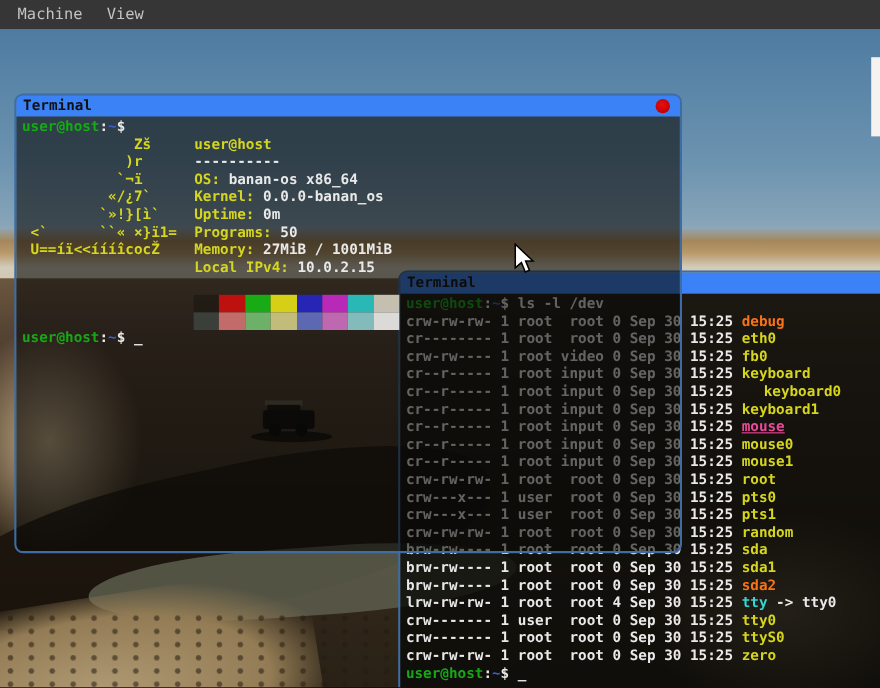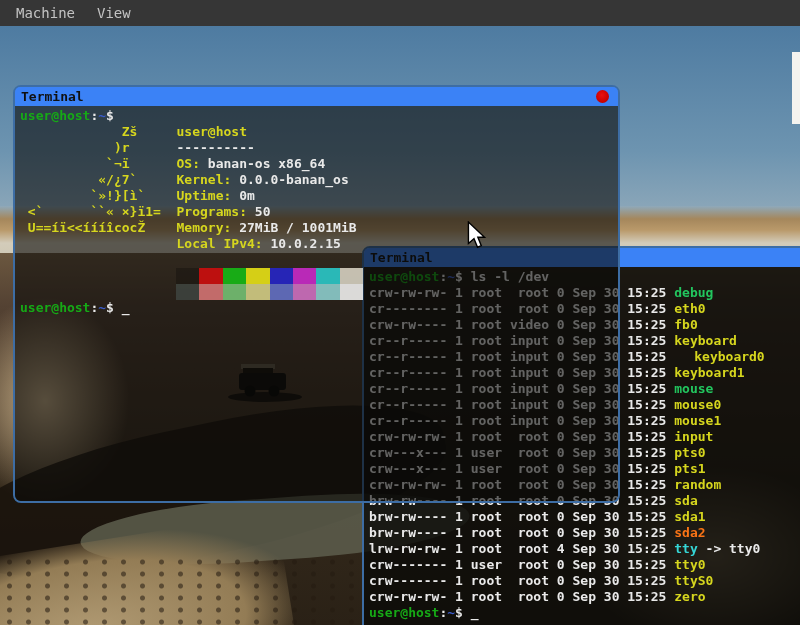--- a/index.html
+++ b/index.html
@@ -95,39 +95,39 @@
 
   <div class="term" id="term2">
     <div class="titlebar">
       <span>Terminal</span>
       
     </div>
     <div class="tcontent">
       <div class="line"><span class="gr">user@host</span><span class="wh">:</span><span class="bl">~</span><span class="wh">$ </span><span class="wh">ls -l /dev</span></div>
       <div>
 
-          <div class="line"><span class="wh">crw-rw-rw- 1 root  root 0 Sep 30 15:25 </span><span style="color: #22c55e; text-align: center;">debug</span><span class="wh"></span></div>
+          <div class="line"><span class="wh">crw-rw-rw- 1 root  root 0 Sep 30 15:25 </span><span style="color: #f97316; text-align: center;">debug</span><span class="wh"></span></div>
 
           <div class="line"><span class="wh">cr-------- 1 root  root 0 Sep 30 15:25 </span><span style="color: rgb(214, 214, 30);">eth0</span><span class="wh"></span></div>
 
           <div class="line"><span class="wh">crw-rw---- 1 root video 0 Sep 30 15:25 </span><span style="color: rgb(214, 214, 30);">fb0</span><span class="wh"></span></div>
 
           <div class="line"><span class="wh">cr--r----- 1 root input 0 Sep 30 15:25 </span><span style="color: rgb(214, 214, 30);">keyboard</span><span class="wh"></span></div>
 
           <div class="line"><span class="wh">cr--r----- 1 root input 0 Sep 30 15:25 </span><span style="color: rgb(214, 214, 30); margin-left: 20px;">keyboard0</span><span class="wh"></span></div>
 
           <div class="line"><span class="wh">cr--r----- 1 root input 0 Sep 30 15:25 </span><span style="color: rgb(214, 214, 30);">keyboard1</span><span class="wh"></span></div>
 
-          <div class="line"><span class="wh">cr--r----- 1 root input 0 Sep 30 15:25 </span><span style="color: #22c55e;">mouse</span><span class="wh"></span></div>
+          <div class="line"><span class="wh">cr--r----- 1 root input 0 Sep 30 15:25 </span><span style="color: #ec4899; text-decoration: underline;">mouse</span><span class="wh"></span></div>
 
           <div class="line"><span class="wh">cr--r----- 1 root input 0 Sep 30 15:25 </span><span style="color: rgb(214, 214, 30);">mouse0</span><span class="wh"></span></div>
 
           <div class="line"><span class="wh">cr--r----- 1 root input 0 Sep 30 15:25 </span><span style="color: rgb(214, 214, 30);">mouse1</span><span class="wh"></span></div>
 
-          <div class="line"><span class="wh">crw-rw-rw- 1 root  root 0 Sep 30 15:25 </span><span style="color: rgb(214, 214, 30);">input</span><span class="wh"></span></div>
+          <div class="line"><span class="wh">crw-rw-rw- 1 root  root 0 Sep 30 15:25 </span><span style="color: rgb(214, 214, 30);">root</span><span class="wh"></span></div>
 
           <div class="line"><span class="wh">crw---x--- 1 user  root 0 Sep 30 15:25 </span><span style="color: rgb(214, 214, 30);">pts0</span><span class="wh"></span></div>
 
           <div class="line"><span class="wh">crw---x--- 1 user  root 0 Sep 30 15:25 </span><span style="color: rgb(214, 214, 30);">pts1</span><span class="wh"></span></div>
 
           <div class="line"><span class="wh">crw-rw-rw- 1 root  root 0 Sep 30 15:25 </span><span style="color: rgb(214, 214, 30);">random</span><span class="wh"></span></div>
 
           <div class="line"><span class="wh">brw-rw---- 1 root  root 0 Sep 30 15:25 </span><span style="color: rgb(214, 214, 30);">sda</span><span class="wh"></span></div>
 
           <div class="line"><span class="wh">brw-rw---- 1 root  root 0 Sep 30 15:25 </span><span style="color: rgb(214, 214, 30);">sda1</span><span class="wh"></span></div>

